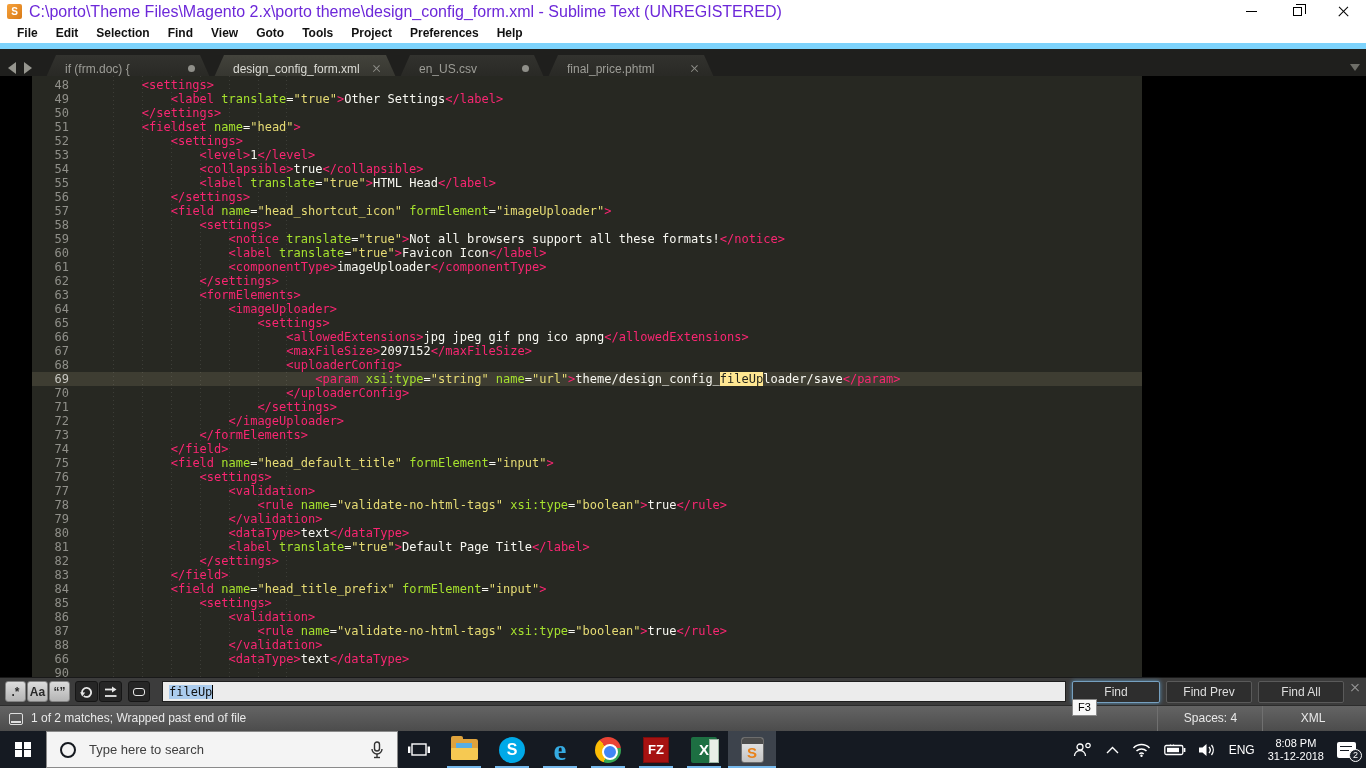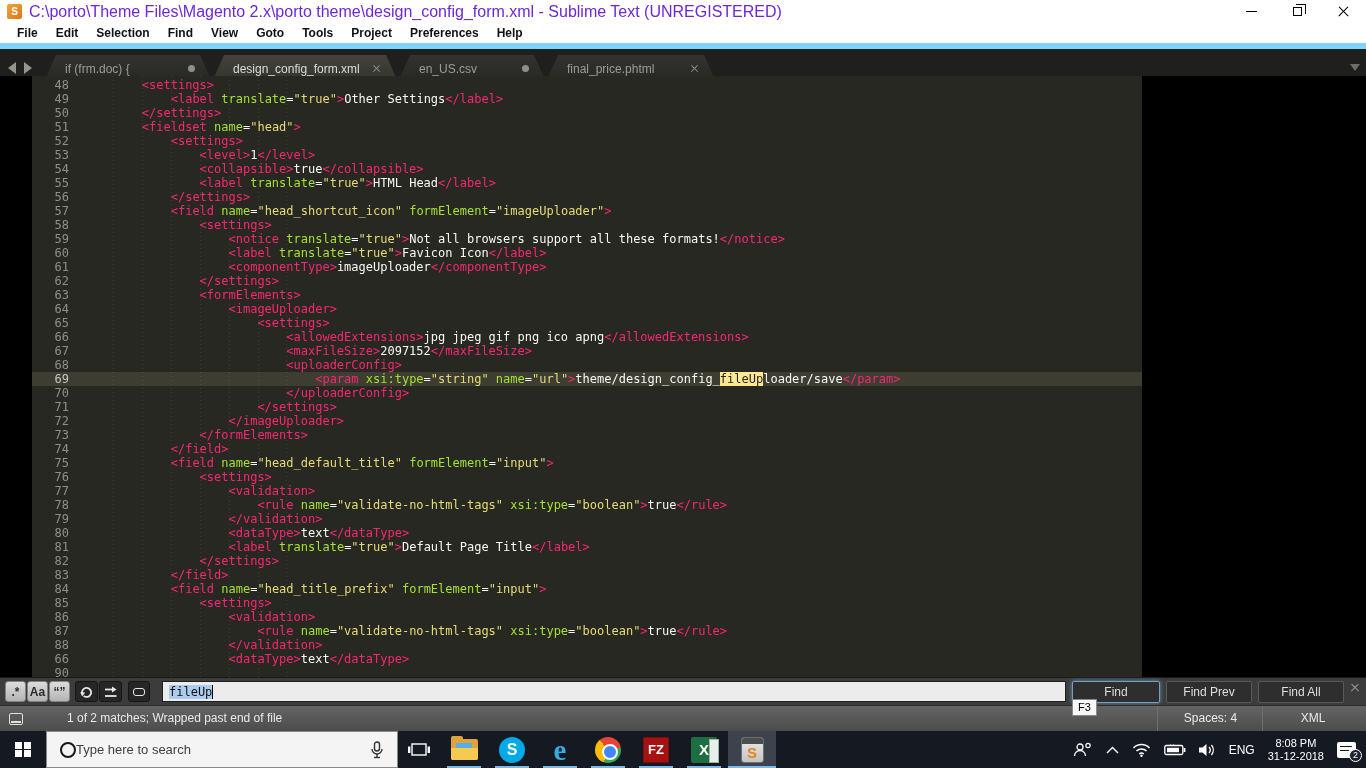--- a/index.html
+++ b/index.html
@@ -80,35 +80,35 @@
   #btn-findall { left:1258px; width:86px; }
   #find-close { position:absolute; left:1350px; top:4px; width:10px; height:10px; }
   #find-close:before,#find-close:after { content:""; position:absolute; left:0; top:4.5px; width:10px; height:1.4px; background:#9a9a9a; }
   #find-close:before{transform:rotate(45deg);} #find-close:after{transform:rotate(-45deg);}
 
   
   #statusbar { left:0; top:705px; width:1366px; height:26px; background:linear-gradient(#646464,#4c4c4c); border-top:1px solid #2c2c2c;
                color:#e9e9e9; font-size:12px; }
   #status-icon { position:absolute; left:9px; top:7px; width:14px; height:12px; border:1.4px solid #dedede; border-radius:2px; }
   #status-icon:after { content:""; position:absolute; left:1px; right:1px; bottom:1.5px; height:1.4px; background:#dedede; }
-  #status-msg { position:absolute; left:31px; top:0; line-height:25px;margin-left:36px; }
+  #status-msg { position:absolute; left:31px; top:0; line-height:25px; }
   .status-div { position:absolute; top:0; width:1px; height:26px; background:#3c3c3c; border-right:1px solid #707070; }
   #status-spaces { position:absolute; left:1158px; width:105px; text-align:center; line-height:25px; }
   #status-syntax { position:absolute; left:1263px; width:100px; text-align:center; line-height:25px; }
   #f3-tip { position:absolute; left:1072px; top:699px; background:#f8f8f8; border:1px solid #8a8a8a; color:#000;
             font-size:11px; padding:1px 5px 2px; z-index:50; }
 
   
   #taskbar { left:0; top:731px; width:1366px; height:37px; background:#151a22; display:flex; align-items:stretch; }
   .tb-cell { width:46px; display:flex; align-items:center; justify-content:center; position:relative; }
   #start-logo { display:grid; grid-template-columns:7px 7px; grid-template-rows:7px 7px; gap:1.5px; }
   #start-logo span { background:#fff; }
   #tb-search { width:352px; background:#f4f4f4; border:1px solid #8a8a8a; display:flex; align-items:center; position:relative; }
   #cortana-ring { width:16px; height:16px; border:2.6px solid #15191f; border-radius:50%; margin-left:13px; flex:none; }
-  #tb-search-text { font-size:13px; color:#3f3f3f; }
+  #tb-search-text { margin-left:13px; font-size:13px; color:#3f3f3f; }
   #tb-mic { margin-left:auto; margin-right:13px; }
   .app-cell { width:48px; display:flex; align-items:center; justify-content:center; position:relative; }
   .app-cell.running:after { content:""; position:absolute; left:7px; right:7px; bottom:0; height:2px; background:#76b9ed; }
   .app-cell.active-app { background:#3d434c; }
   .app-cell.active-app:after { left:0; right:0; }
   #icon-folder { position:relative; width:27px; height:21px; }
   #icon-folder .back { position:absolute; inset:0; background:#dfa33d; border-radius:2px; }
   #icon-folder .tab2 { position:absolute; left:0; top:-3px; width:12px; height:5px; background:#dfa33d; border-radius:2px 2px 0 0; }
   #icon-folder .blue { position:absolute; left:5px; top:4px; width:16px; height:10px; background:#58aee4; }
   #icon-folder .front { position:absolute; left:0; bottom:0; width:27px; height:12px; background:#f6c952; border-radius:1px 1px 2px 2px; }

